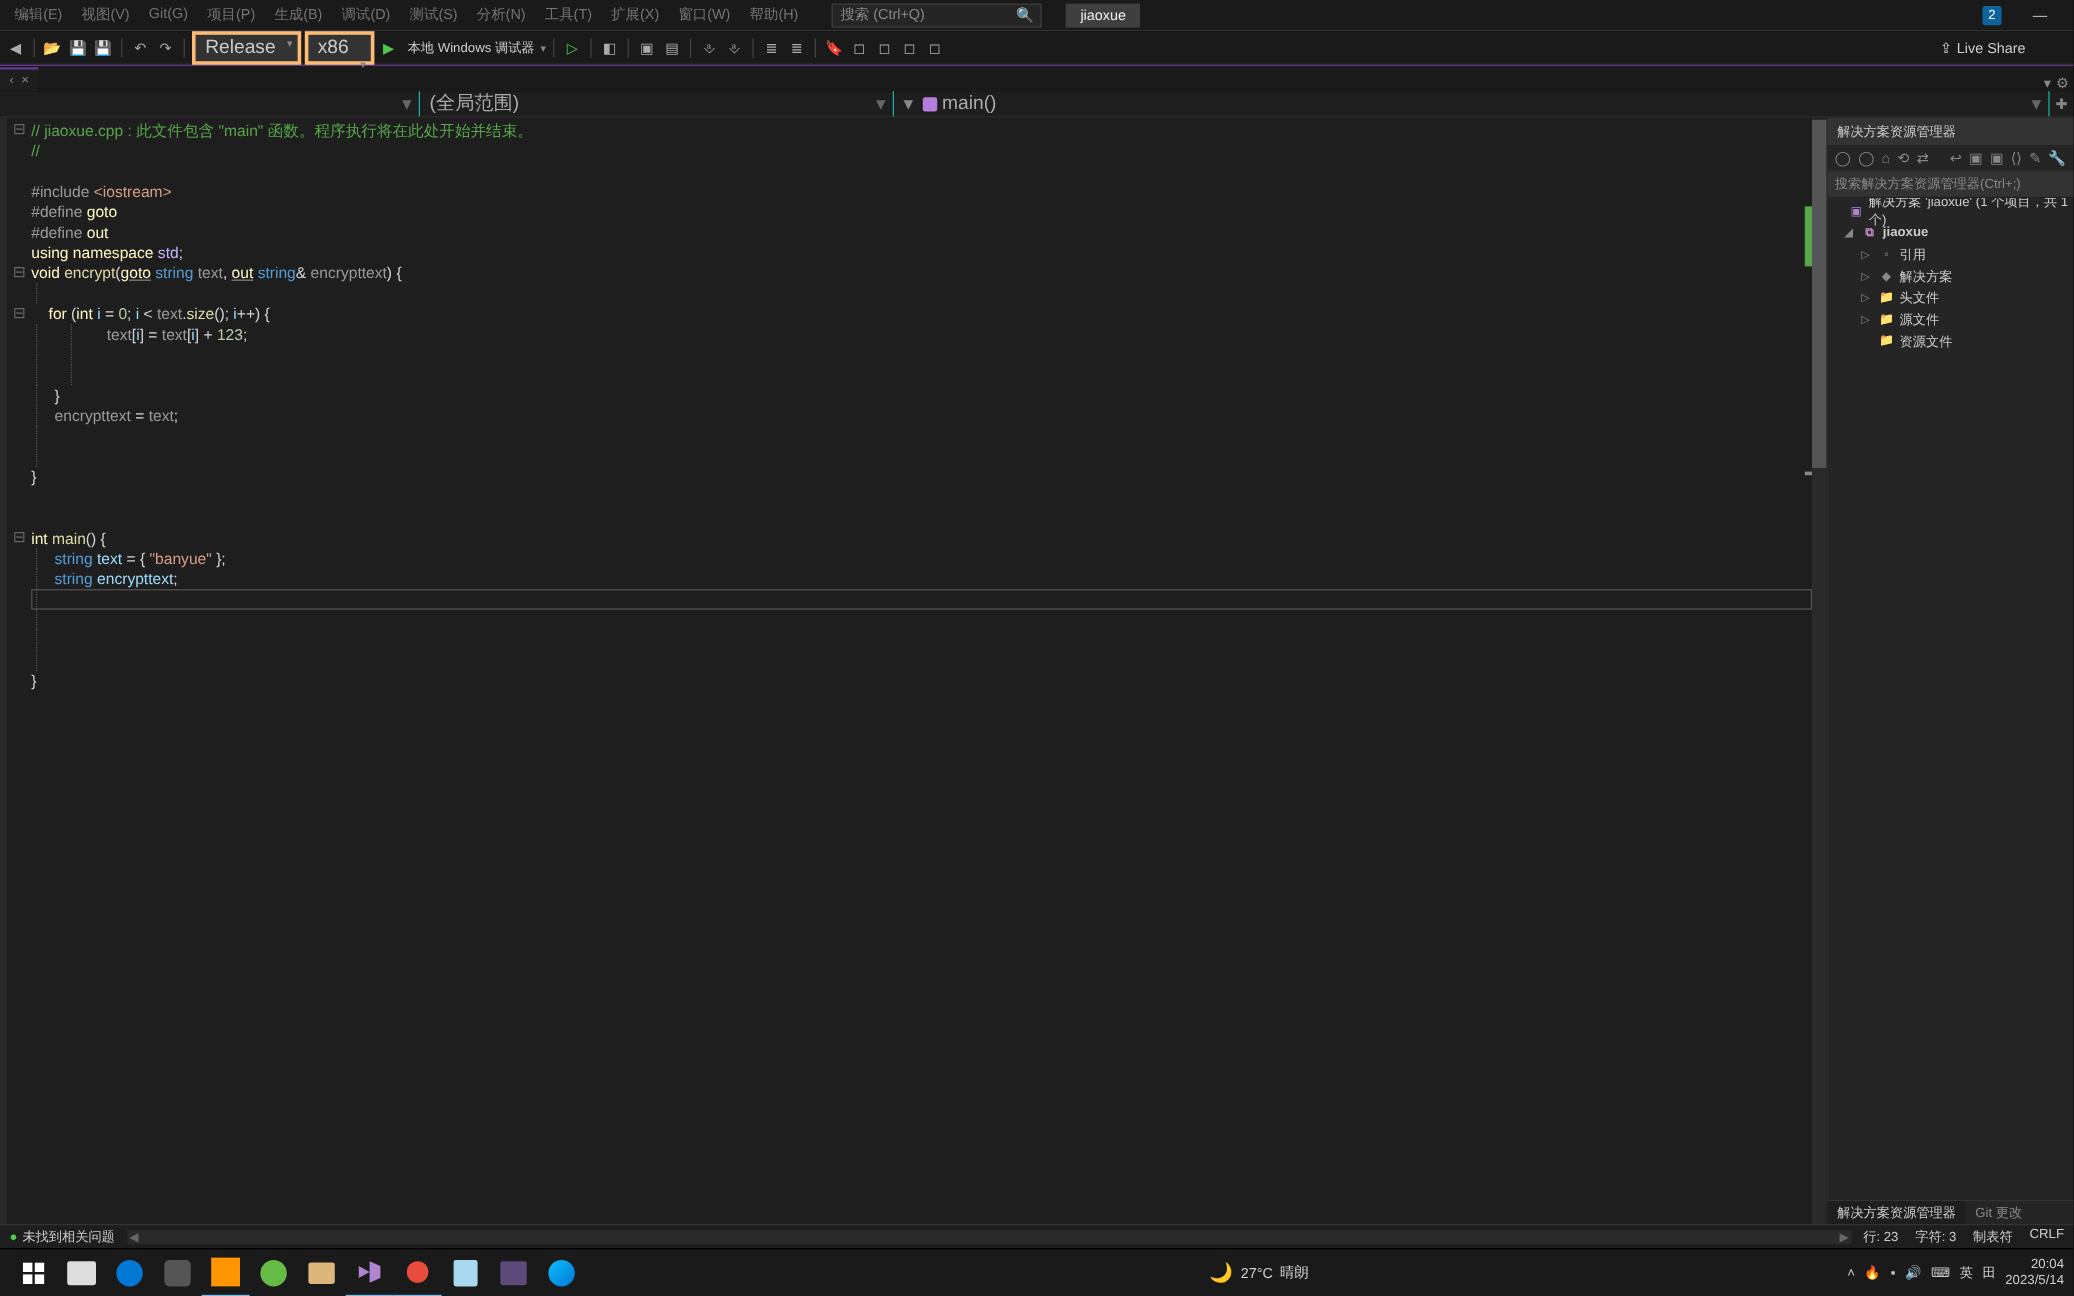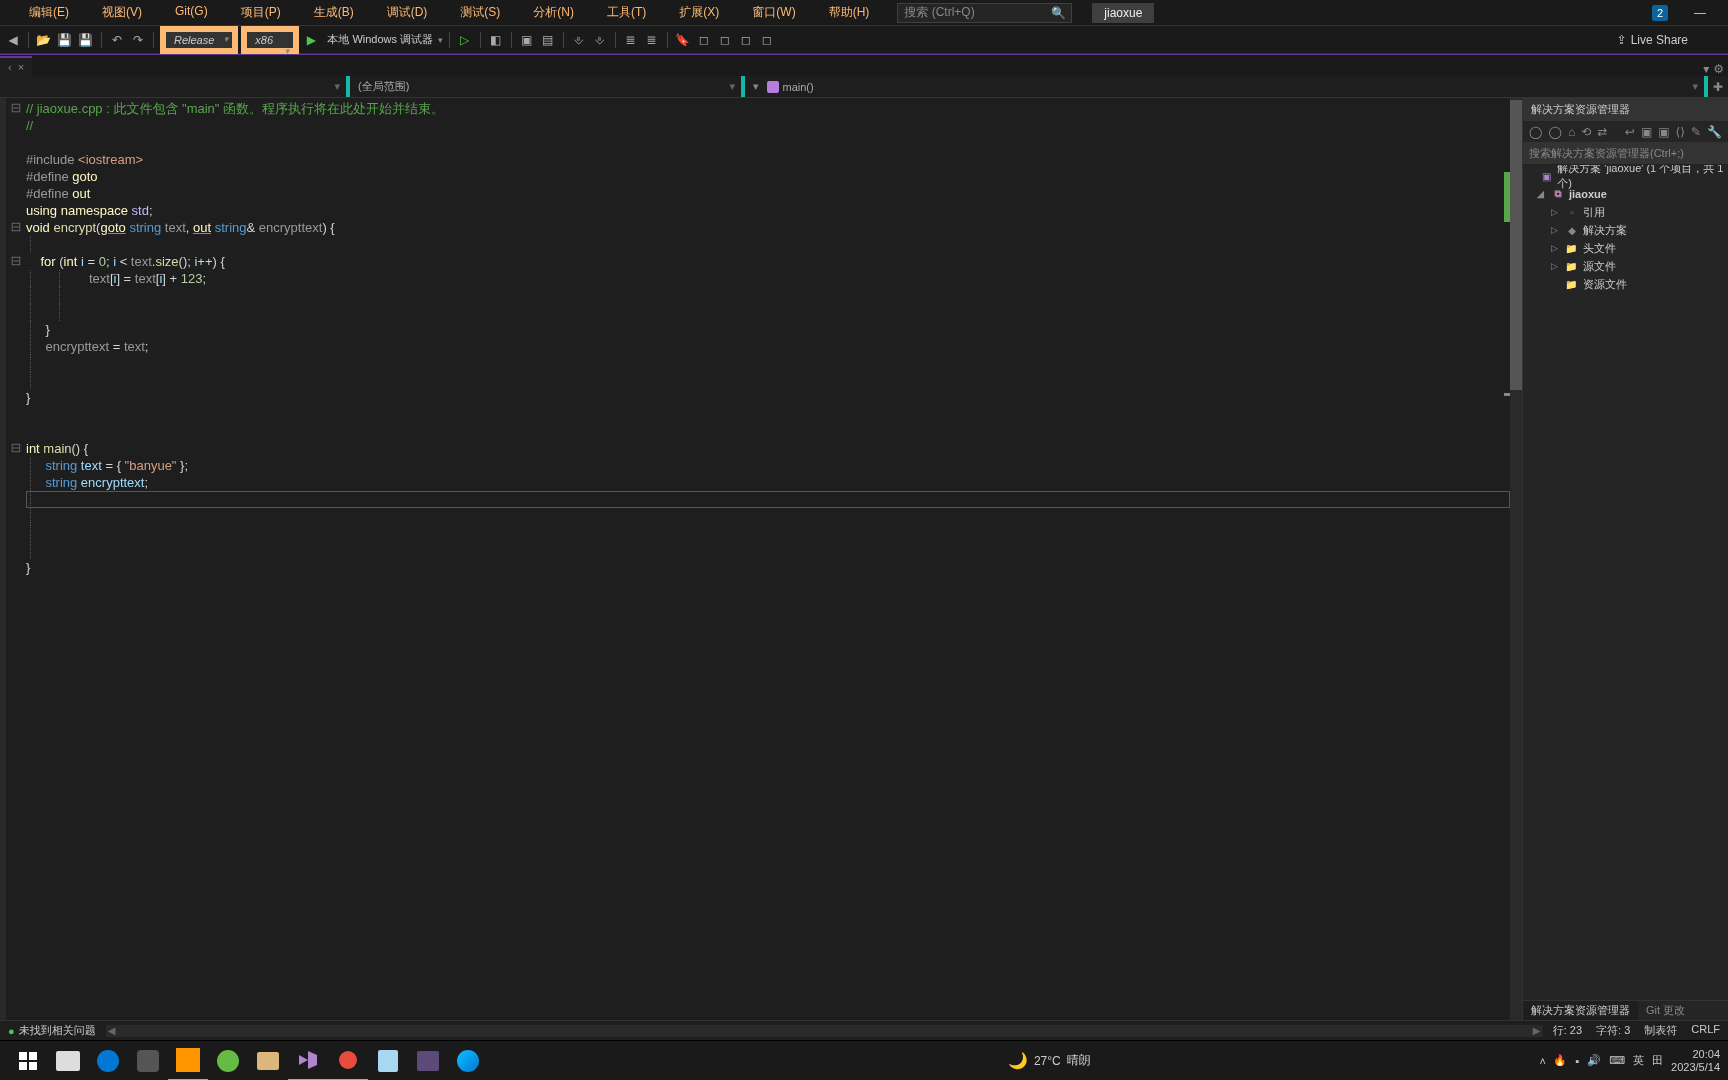--- a/index.html
+++ b/index.html
@@ -1,48 +1,48 @@
 <!DOCTYPE html>
 <html><head>
 <meta charset="utf-8">
 <style>
 * { margin: 0; padding: 0; box-sizing: border-box; font-family: "Microsoft YaHei", "Segoe UI", sans-serif; }
 body { background: #000; color: #ccc; overflow: hidden; width: 1728px; height: 1080px; position: relative; font-size: 12px; }
 
 
 .menu-bar { height: 26px; background: #1a1a1a; display: flex; align-items: center; padding-left: 4px; border-bottom: 1px solid #333; }
-.menu-item { padding: 4px 8px; color: #fdba74; cursor: pointer; font-size: 12px; margin-left: 17px; }
+.menu-item { padding: 4px 8px; color: #737373; cursor: pointer; font-size: 12px; }
 .search-box { margin-left: 20px; background: #252525; border: 1px solid #3f3f3f; width: 175px; height: 20px; display: flex; align-items: center; padding: 0 6px; color: #888; position: relative; }
 .search-box .mag { position: absolute; right: 5px; color: #aaa; }
 .solution-name-top { margin-left: 20px; background: #3f3f3f; padding: 3px 12px; color: #eee; font-size: 12px; }
 .notif-badge { position: absolute; right: 60px; top: 5px; width: 16px; height: 16px; background: #0e639c; color: #fff; display: flex; align-items: center; justify-content: center; font-size: 11px; border-radius: 2px; }
 .minimize { position: absolute; right: 10px; top: 0; padding: 6px 12px; color: #ccc; }
 
 
 .toolbar { height: 28px; background: #1a1a1a; display: flex; align-items: center; padding-left: 4px; border-bottom: 1px solid #333; gap: 3px; }
 .tool-btn { width: 18px; height: 18px; display: flex; align-items: center; justify-content: center; color: #aaa; cursor: pointer; }
 .tool-sep { width: 1px; height: 16px; background: #444; margin: 0 3px; }
-.config-dd { background: #333; border: 6px solid #fdba74; padding: 2px 18px 2px 8px; color: #ccc; font-size: 11px; position: relative; font-style: italic; }
+.config-dd { background: #333; border: 3px solid #fdba74; padding: 2px 18px 2px 8px; color: #ccc; font-size: 16px; position: relative; }
 .config-dd::after { content: "▾"; position: absolute; right: 4px; font-size: 9px; color: #888; }
 .config-dd.wide { padding-right: 28px; width: 58px; }
 .play-btn { color: #4ec94e; }
 .debug-text { color: #ccc; font-size: 11px; margin-left: 4px; }
 .live-share { position: absolute; right: 40px; color: #ccc; font-size: 12px; display: flex; align-items: center; gap: 4px; }
 
 
 .tab-area { height: 22px; background: #1a1a1a; display: flex; align-items: flex-end; border-top: 1px solid #5e3a8f; }
 .tab { background: #1e1e1e; padding: 3px 8px; color: #ccc; font-size: 11px; display: flex; align-items: center; gap: 6px; border-top: 2px solid transparent; }
 .tab.active { border-top: 2px solid #5e3a8f; }
 .tab .close { color: #888; cursor: pointer; }
 .tab-right-icons { margin-left: auto; display: flex; gap: 4px; padding-right: 4px; }
 .tab-right-icons span { color: #888; cursor: pointer; font-size: 12px; }
 
 
 .nav-bar { height: 22px; background: #1e1e1e; display: flex; align-items: center; border-bottom: 1px solid #333; }
-.nav-dd { flex: 0 0 350px; border-right: 4px solid #14b8a6; height: 100%; display: flex; align-items: center; padding: 0 8px; color: #aaa; font-size: 11px; position: relative; }
+.nav-dd { flex: 0 0 350px; border-right: 1px solid #14b8a6; height: 100%; display: flex; align-items: center; padding: 0 8px; color: #aaa; font-size: 16px; position: relative; }
 .nav-dd::after { content: "▾"; position: absolute; right: 6px; color: #666; }
 .nav-dd.scope { flex: 0 0 395px; }
 .nav-dd.func { flex: 1; display: flex; align-items: center; gap: 4px; }
 .func-icon { width: 12px; height: 12px; background: #b57edc; border-radius: 2px; display: inline-block; }
 .nav-plus { width: 20px; color: #888; text-align: center; }
 
 
 .main-area { display: flex; height: calc(100% - 98px - 20px - 40px); }
 
 

